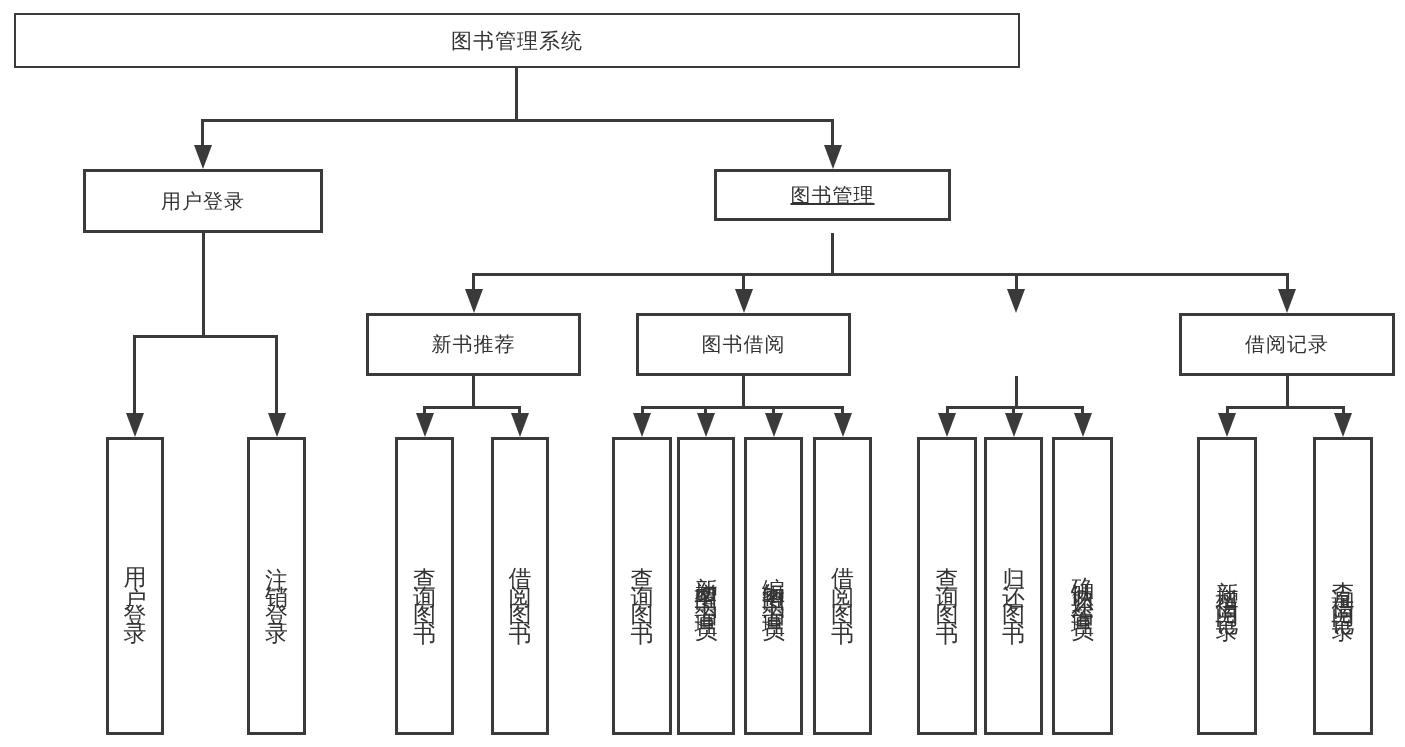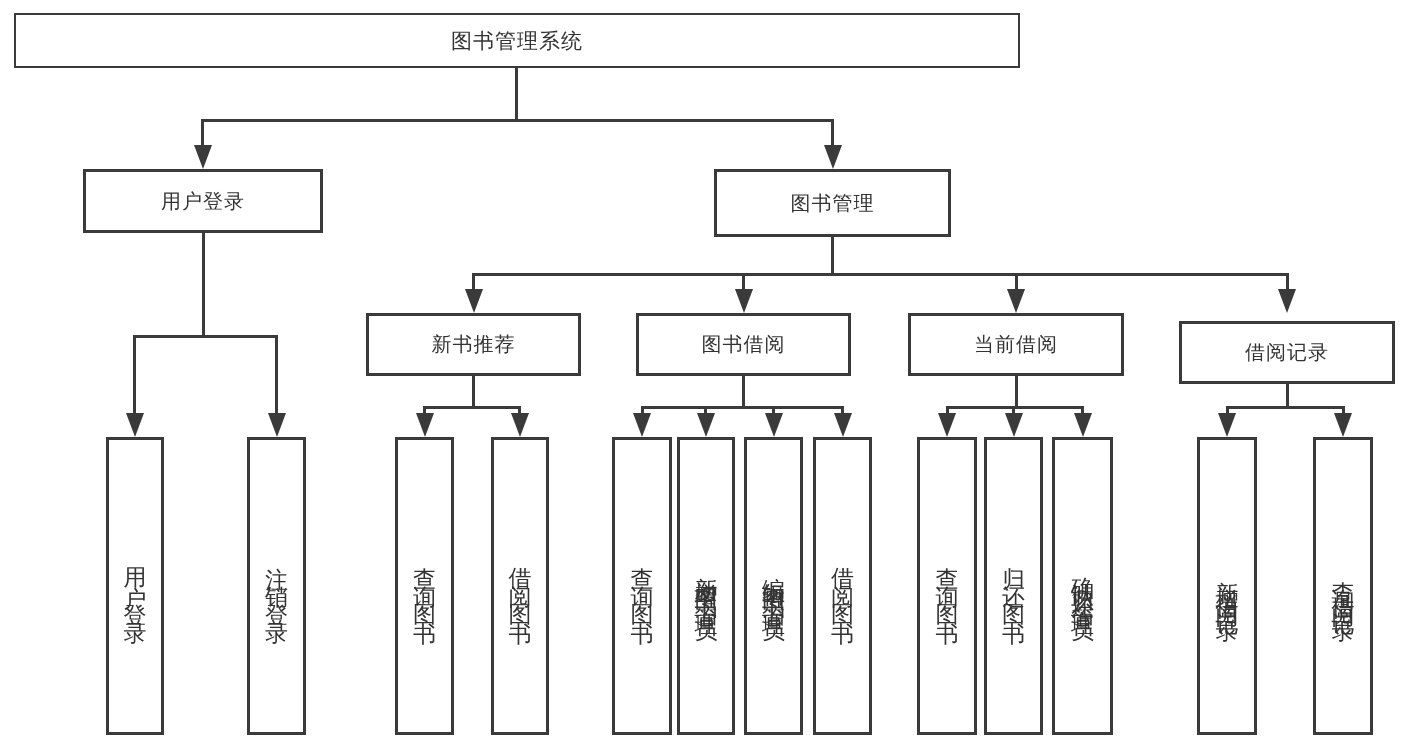--- a/index.html
+++ b/index.html
@@ -43,21 +43,21 @@
   <div class="vline" style="left:515px; top:68px; height:54px;"></div>
   <div class="hline" style="left:201px; top:119px; width:632px;"></div>
   <div class="vline" style="left:201px; top:119px; height:30px;"></div>
   <div class="arrow" style="left:194px; top:145px;"></div>
   <div class="vline" style="left:831px; top:119px; height:30px;"></div>
   <div class="arrow" style="left:824px; top:145px;"></div>
 
   <div class="node" style="left:83px; top:169px; width:240px; height:64px;">
     <span>用户登录</span>
   </div>
-  <div class="node" style="left:714px; top:169px; width:237px; height:68px;">
+  <div class="node" style="left:714px; top:169px; width:237px; height:52px;text-decoration:underline;">
     <span>图书管理</span>
   </div>
 
   <div class="vline" style="left:202px; top:233px; height:105px;"></div>
   <div class="hline" style="left:133px; top:335px; width:145px;"></div>
   <div class="vline" style="left:133px; top:335px; height:80px;"></div>
   <div class="arrow" style="left:126px; top:413px;"></div>
   <div class="vline" style="left:275px; top:335px; height:80px;"></div>
   <div class="arrow" style="left:268px; top:413px;"></div>
 
@@ -71,24 +71,21 @@
   <div class="arrow" style="left:1007px; top:289px;"></div>
   <div class="vline" style="left:1286px; top:273px; height:20px;"></div>
   <div class="arrow" style="left:1278px; top:289px;"></div>
 
   <div class="node" style="left:636px; top:313px; width:215px; height:63px;">
     <span>图书借阅</span>
   </div>
   <div class="node" style="left:366px; top:313px; width:215px; height:63px;">
     <span>新书推荐</span>
   </div>
-  <div class="node" style="left:908px; top:313px; width:216px; height:63px;">
-    <span>当前借阅</span>
-  </div>
-  <div class="node" style="left:1179px; top:313px; width:216px; height:63px;margin-top:8px;">
+  <div class="node" style="left:1179px; top:313px; width:216px; height:63px;">
     <span>借阅记录</span>
   </div>
 
   <div class="vline" style="left:472px; top:376px; height:33px;"></div>
   <div class="hline" style="left:423px; top:406px; width:98px;"></div>
   <div class="vline" style="left:423px; top:406px; height:9px;"></div>
   <div class="arrow" style="left:416px; top:413px;"></div>
   <div class="vline" style="left:518px; top:406px; height:9px;"></div>
   <div class="arrow" style="left:511px; top:413px;"></div>
 

